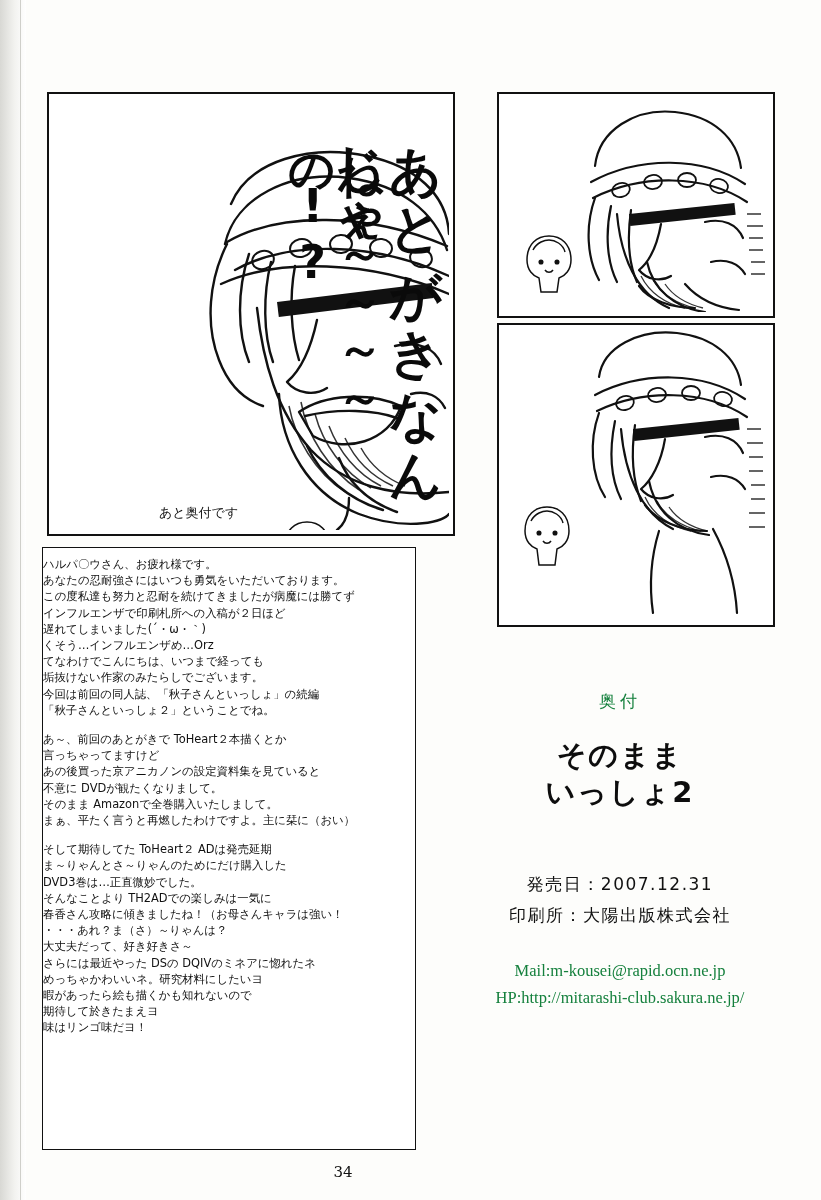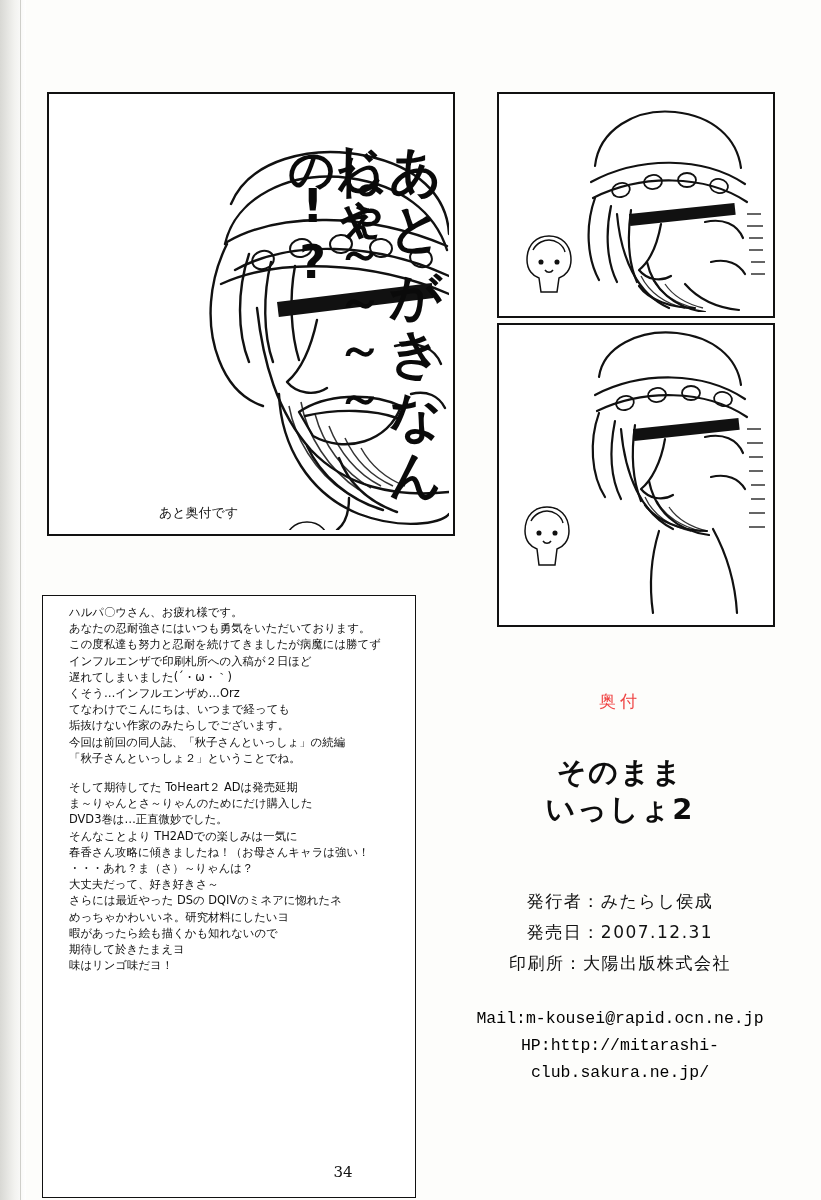--- a/index.html
+++ b/index.html
@@ -72,23 +72,22 @@
   .art { position: absolute; left: 0; top: 0; width: 100%; height: 100%; }
   .art svg { display: block; }
 
   
   #afterword-box {
     position: absolute;
     left: 42px; top: 547px;
     width: 374px; height: 603px;
     border: 1px solid #111;
     background: #fff;
-    padding: 8px 10px 6px 26px;
+    padding: 8px 10px 6px 0;
     box-sizing: border-box;
-    margin-top: 48px;
   }
   .aw-para {
     font-family: "DejaVu Sans", sans-serif;
     font-size: 11.4px;
     line-height: 16.2px;
     color: #101010;
     white-space: pre-wrap;
     margin: 0 0 13px 0;
   }
   .aw-para:last-child { margin-bottom: 0; }
@@ -97,22 +96,22 @@
   #colophon {
     position: absolute;
     left: 440px; top: 690px;
     width: 360px;
     text-align: center;
   }
   .colophon-head {
     font-family: "DejaVu Sans", sans-serif;
     font-size: 17px;
     letter-spacing: 4px;
-    color: #ef4444;
-    margin-bottom: 41px;
+    color: #15803d;
+    margin-bottom: 24px;
   }
   .colophon-title {
     font-family: "DejaVu Sans", sans-serif;
     font-weight: bold;
     font-size: 29px;
     line-height: 37px;
     letter-spacing: 2px;
     color: #0d0d0d;
     margin-bottom: 58px;
   }
@@ -120,24 +119,24 @@
     font-family: "DejaVu Sans", sans-serif;
     font-size: 17px;
     line-height: 31px;
     letter-spacing: 1.5px;
     color: #111;
   }
   .colophon-contact {
     margin-top: 26px;
   }
   .colophon-contact div {
-    font-family: Liberation Mono, monospace;
+    font-family: Liberation Serif, serif;
     font-size: 16.5px;
     line-height: 27px;
-    color: #000000;
+    color: #15803d;
   }
 
   
   #page-number {
     position: absolute;
     left: 0; top: 1163px;
     width: 686px;
     text-align: center;
     font-family: "DejaVu Serif", serif;
     font-size: 15px;
@@ -307,39 +306,44 @@
     <p class="aw-para">ハルパ〇ウさん、お疲れ様です。
 あなたの忍耐強さにはいつも勇気をいただいております。
 この度私達も努力と忍耐を続けてきましたが病魔には勝てず
 インフルエンザで印刷札所への入稿が２日ほど
 遅れてしまいました(´・ω・｀)
 くそう…インフルエンザめ…Orz
 てなわけでこんにちは、いつまで経っても
 垢抜けない作家のみたらしでございます。
 今回は前回の同人誌、「秋子さんといっしょ」の続編
 「秋子さんといっしょ２」ということでね。</p>
+    <p class="aw-para">あ～、前回のあとがきで ToHeart２本描くとか
+言っちゃってますけど
+あの後買った京アニカノンの設定資料集を見ていると
+不意に DVDが観たくなりまして。
+そのまま Amazonで全巻購入いたしまして。
+まぁ、平たく言うと再燃したわけですよ。主に栞に（おい）</p>
     <p class="aw-para">そして期待してた ToHeart２ ADは発売延期
 ま～りゃんとさ～りゃんのためにだけ購入した
 DVD3巻は…正直微妙でした。
 そんなことより TH2ADでの楽しみは一気に
 春香さん攻略に傾きましたね！（お母さんキャラは強い！
 ・・・あれ？ま（さ）～りゃんは？
 大丈夫だって、好き好きさ～
 さらには最近やった DSの DQIVのミネアに惚れたネ
 めっちゃかわいいネ。研究材料にしたいヨ
 暇があったら絵も描くかも知れないので
 期待して於きたまえヨ
 味はリンゴ味だヨ！</p>
   </div>
 
   <div id="colophon">
     <div class="colophon-head">奥付</div>
     <div class="colophon-title" style="white-space:pre-line;">そのまま
 いっしょ2</div>
-    <div class="colophon-line">発行者：みたらし侯成</div>
     <div class="colophon-line">発売日：2007.12.31</div>
     <div class="colophon-line">印刷所：大陽出版株式会社</div>
     <div class="colophon-contact">
       <div>Mail:m-kousei@rapid.ocn.ne.jp</div>
       <div>HP:http://mitarashi-club.sakura.ne.jp/</div>
     </div>
   </div>
 
   <div id="page-number">34</div>
 

